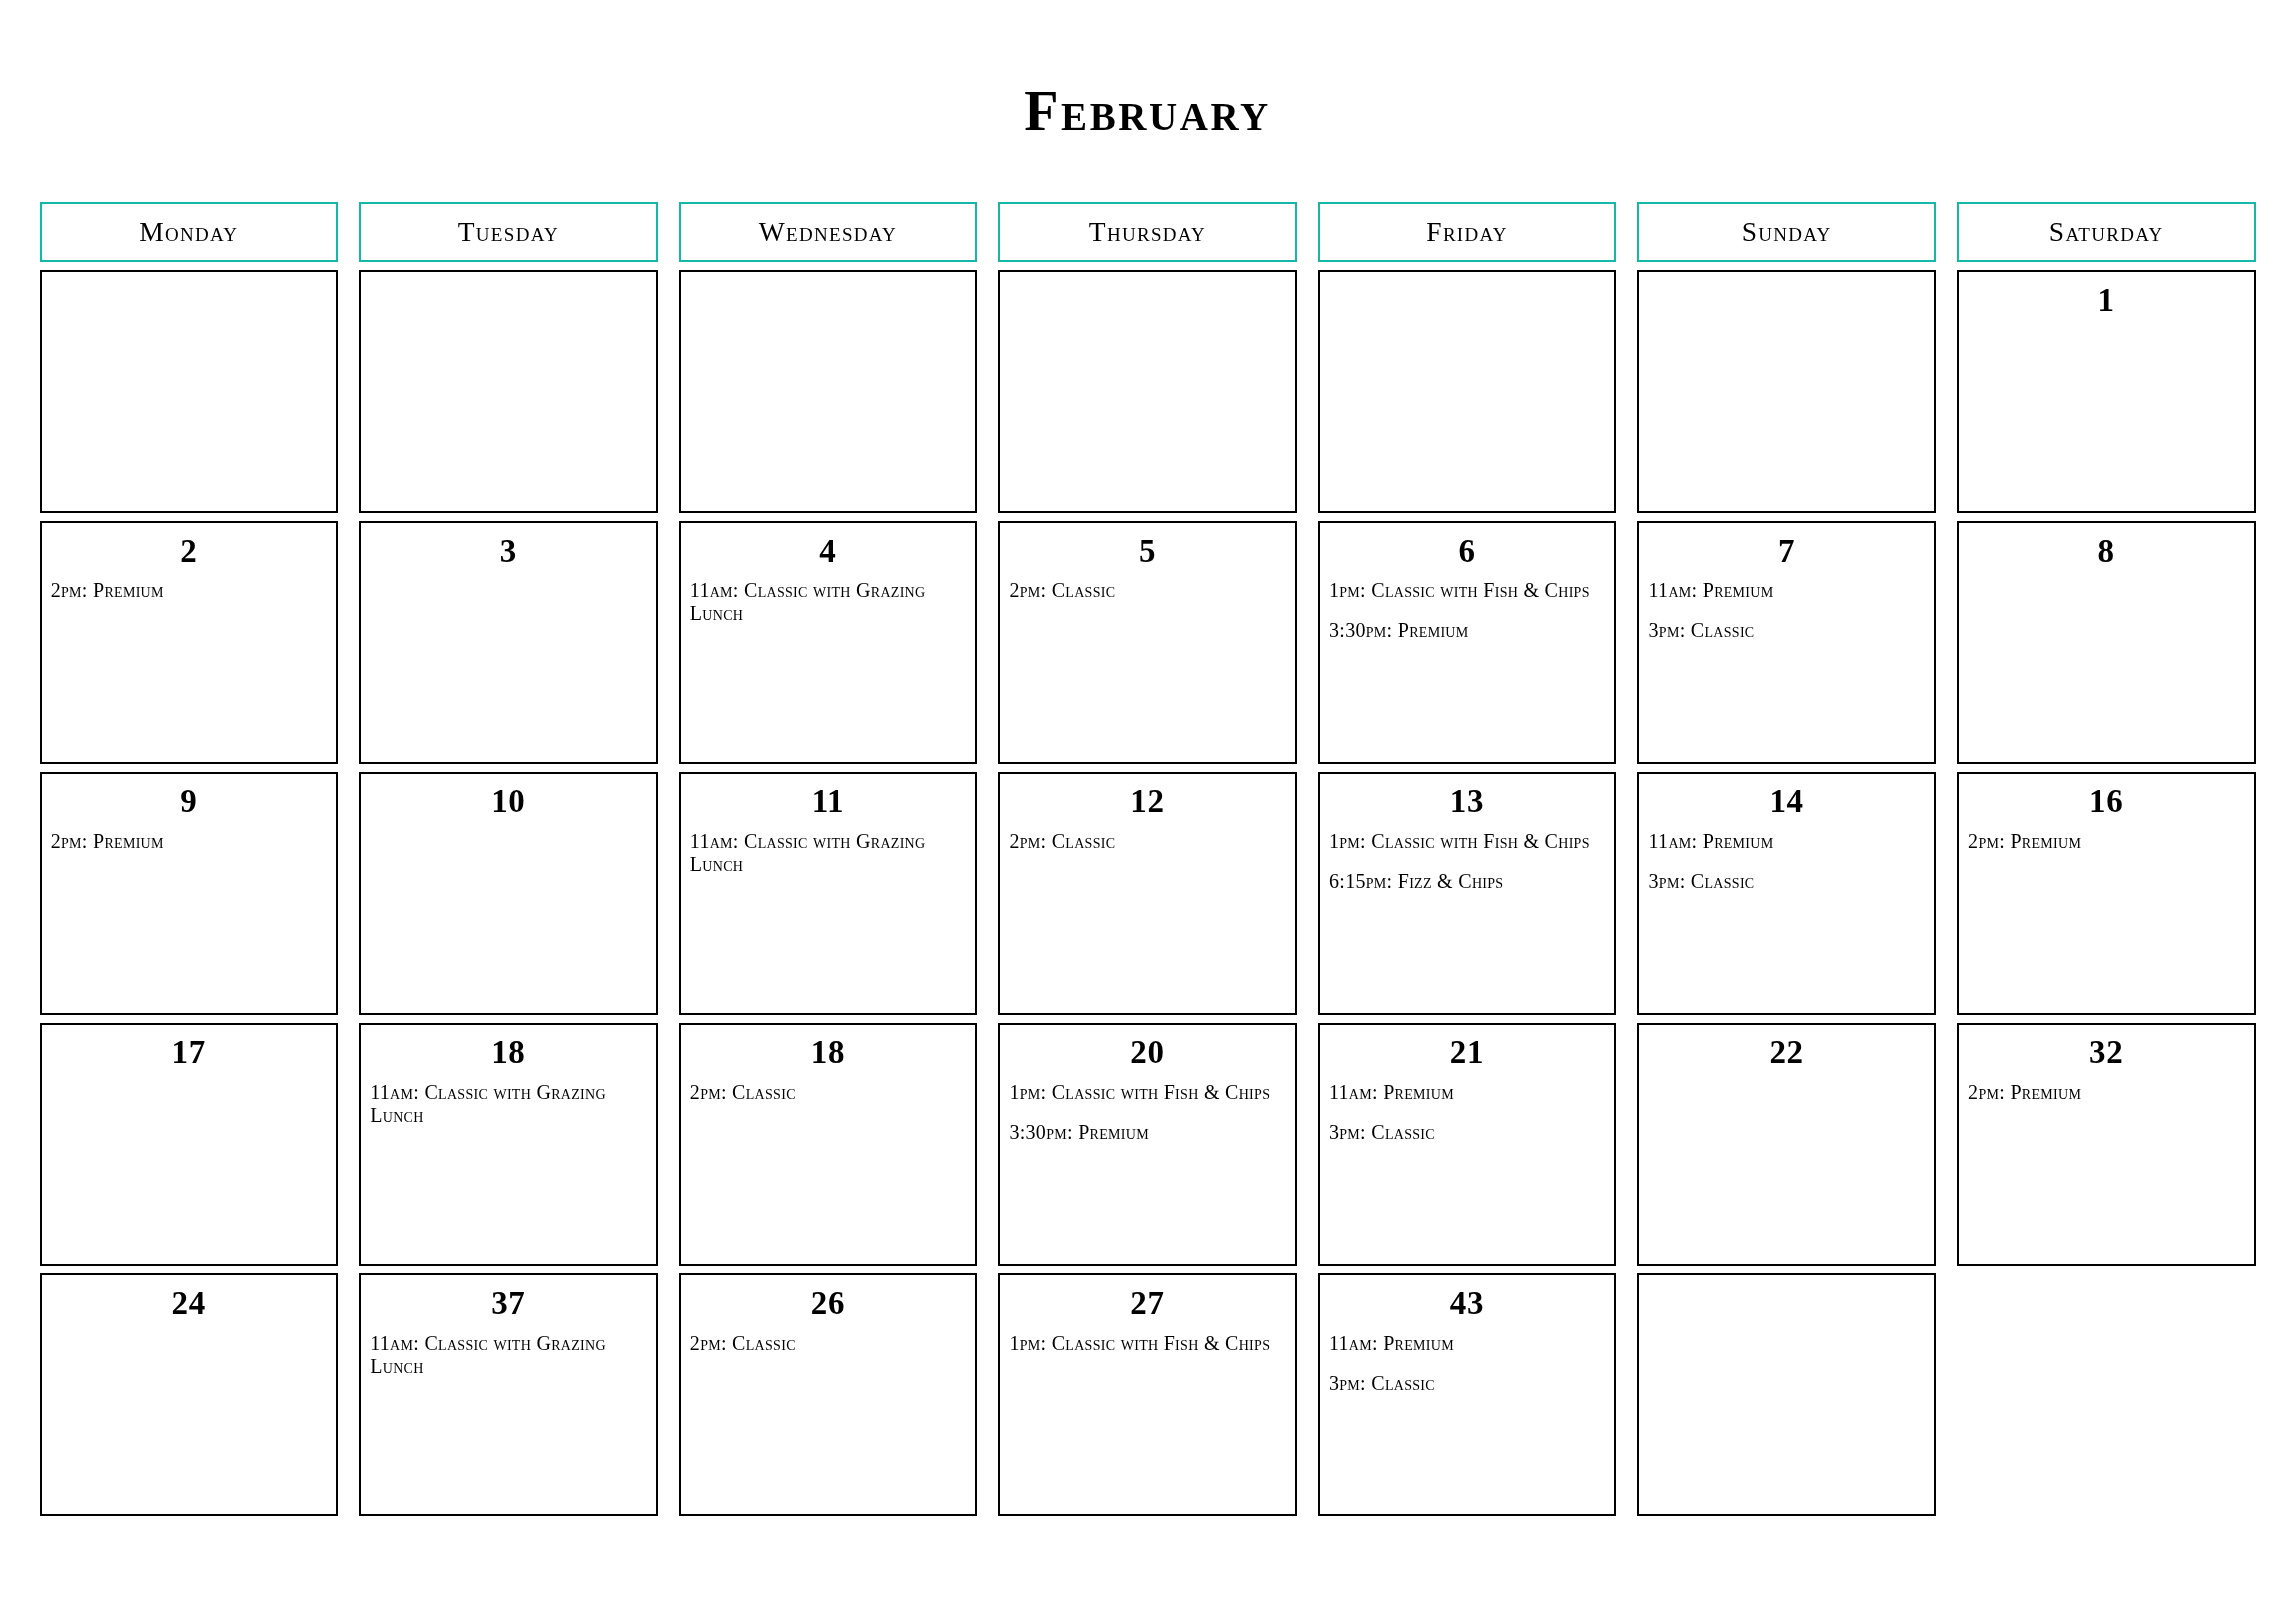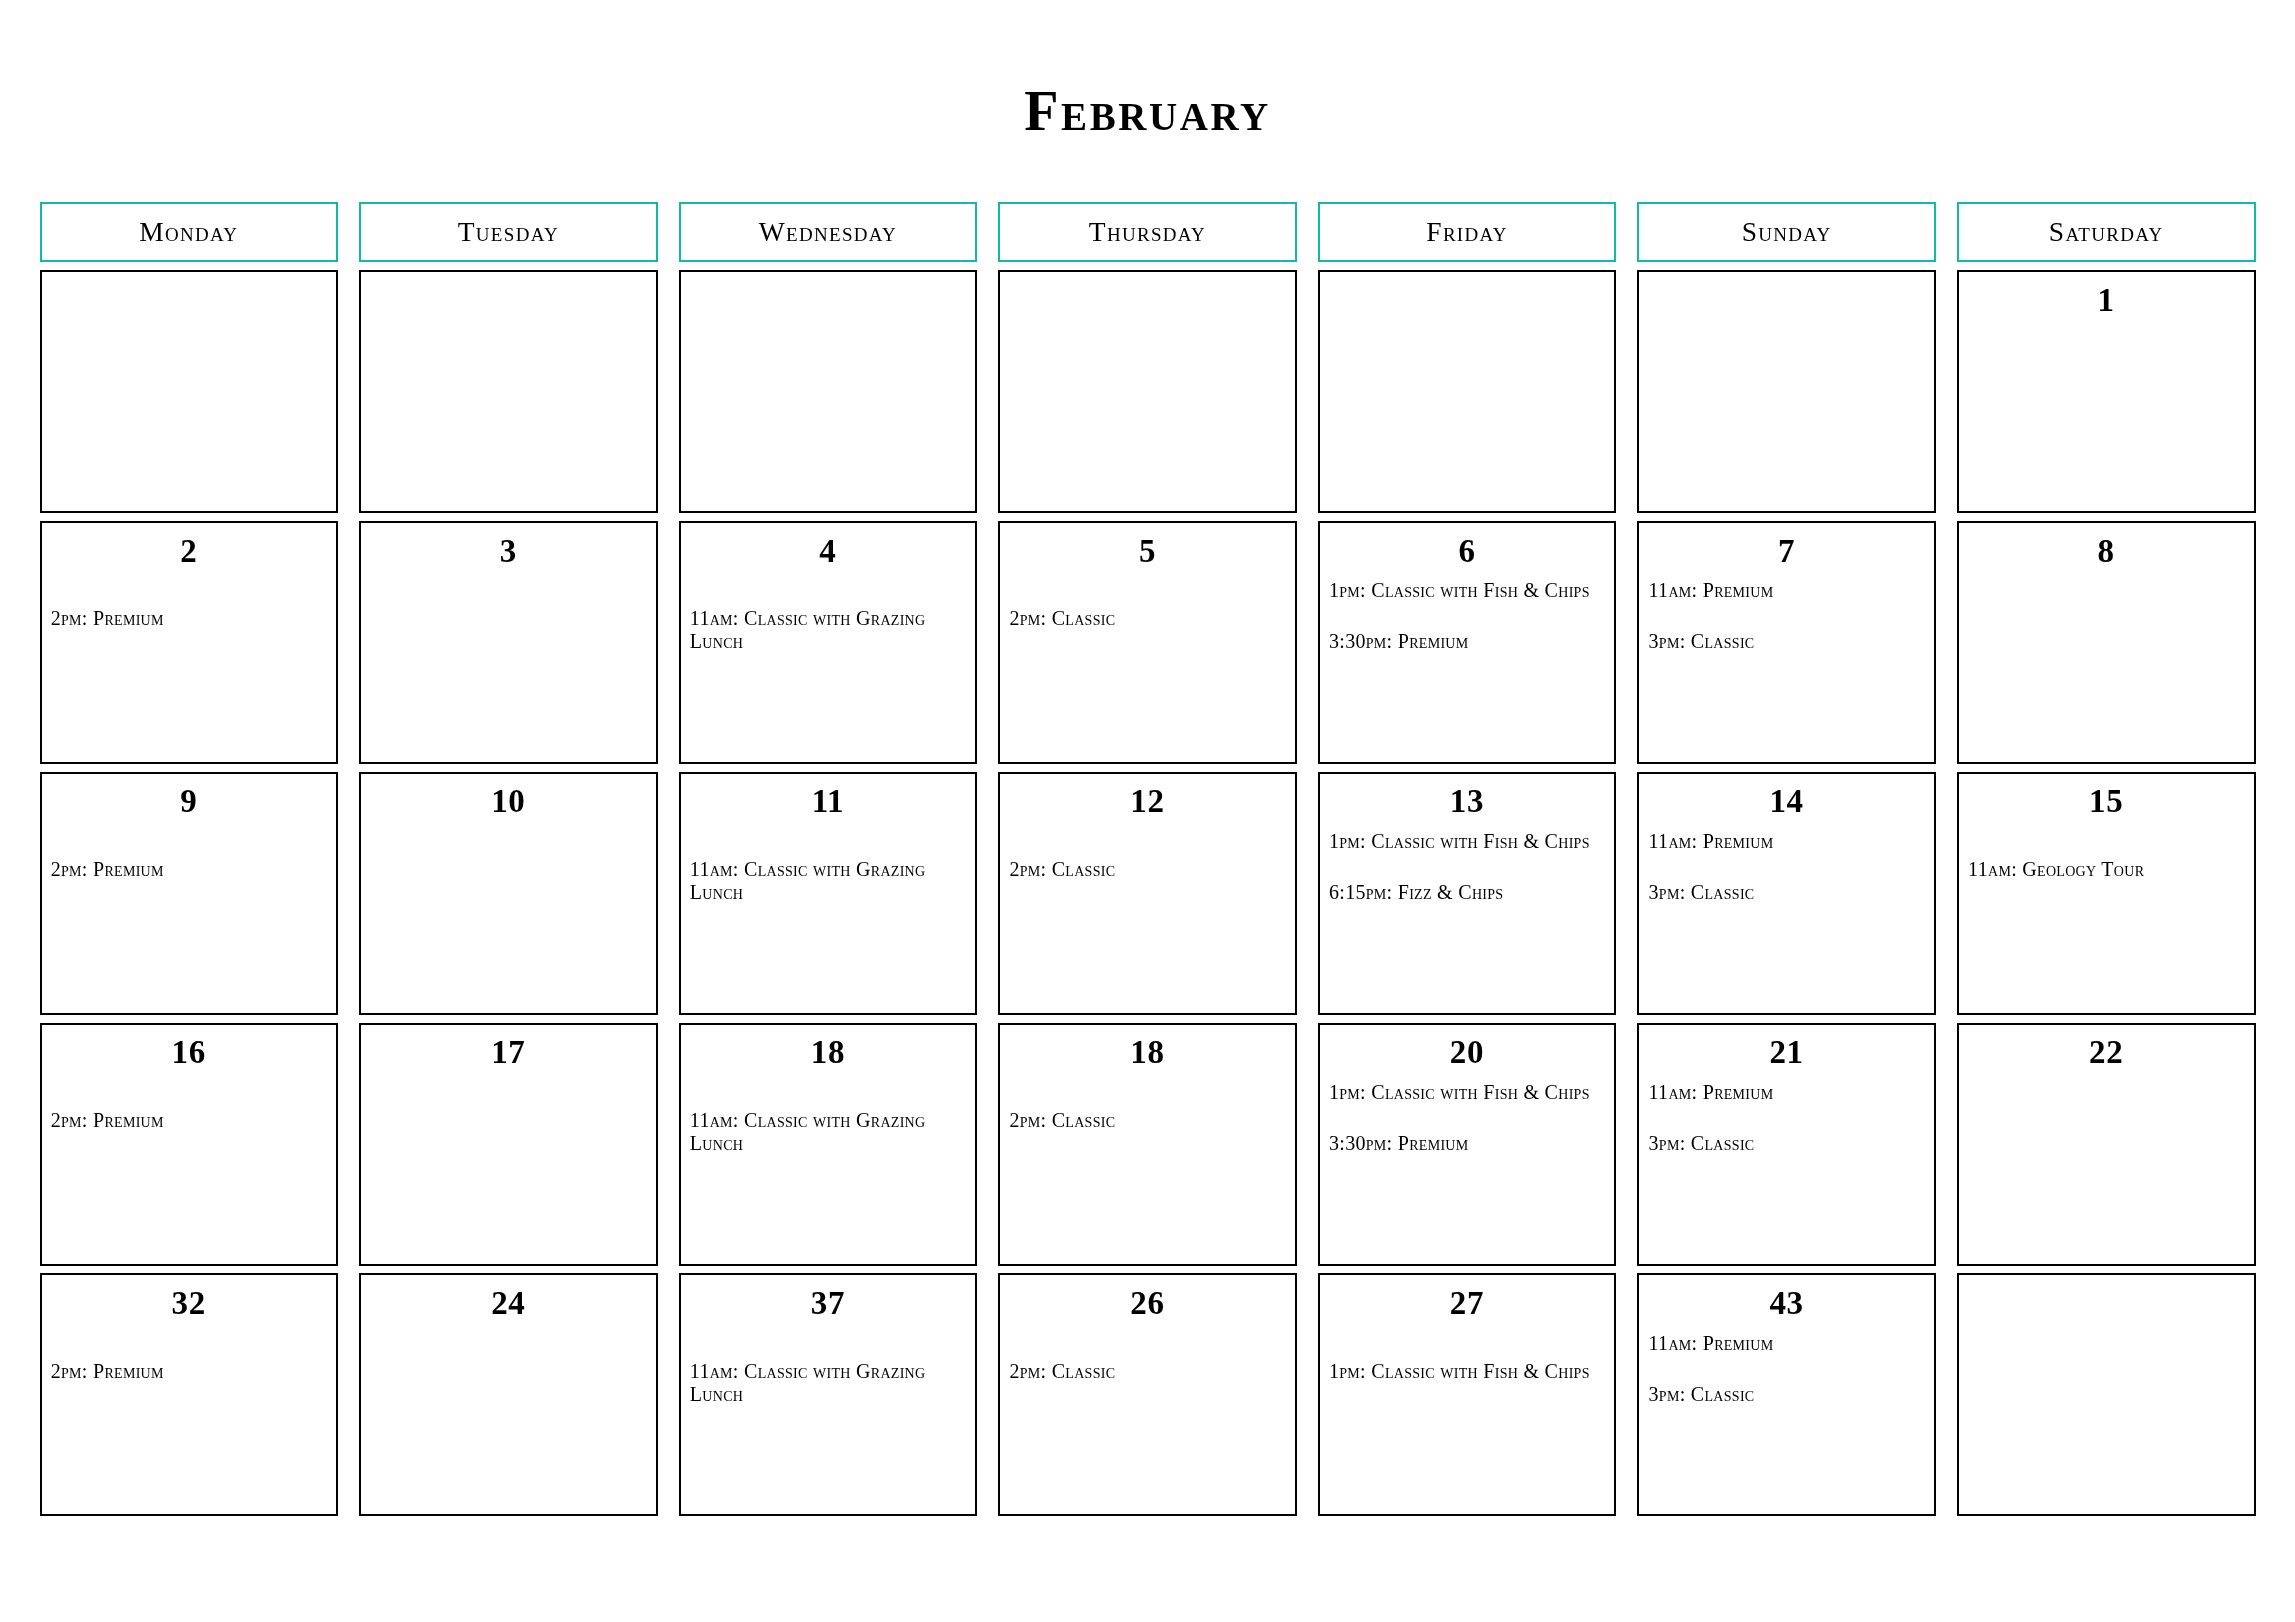--- a/index.html
+++ b/index.html
@@ -82,21 +82,21 @@
     padding: 11.8px 9.2px 0 9.2px;
   }
   .event {
     font-size: 20px;
     font-variant: small-caps;
     letter-spacing: 0.3px;
     line-height: 1.15;
     margin-bottom: 17px;
     font-weight: 400;
   }
-  .event:last-child { margin-bottom: 0; margin-top: 28px; }
+  .event:last-child { margin-bottom: 0; }
 </style>
 </head>
 <body>
 
 <div class="page">
 
   <h1 class="title">February</h1>
 
   <div class="calendar" id="calendar-grid">
       <div class="dayhead">Monday</div>
@@ -194,26 +194,20 @@
         </div>
       </div>
       <div class="cell">
         <div class="daynum">14</div>
         <div class="events">
           <div class="event">11am: Premium</div>
           <div class="event">3pm: Classic</div>
         </div>
       </div>
       <div class="cell">
-        <div class="daynum">15</div>
-        <div class="events">
-          <div class="event">11am: Geology Tour</div>
-        </div>
-      </div>
-      <div class="cell">
         <div class="daynum">16</div>
         <div class="events">
           <div class="event">2pm: Premium</div>
         </div>
       </div>
       <div class="cell">
         <div class="daynum">17</div>
       </div>
       <div class="cell">
         <div class="daynum">18</div>

